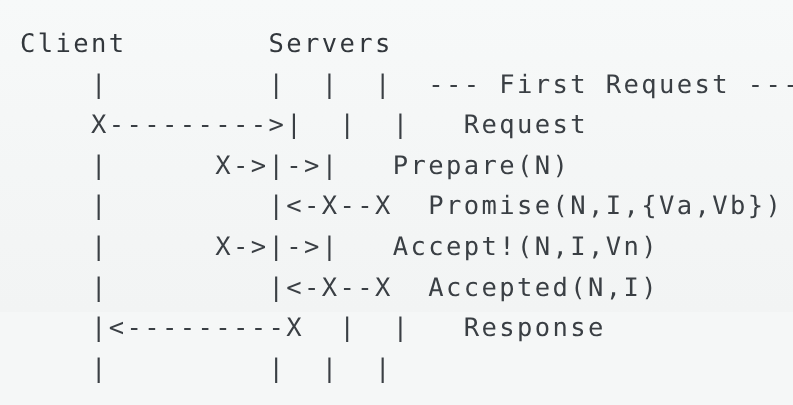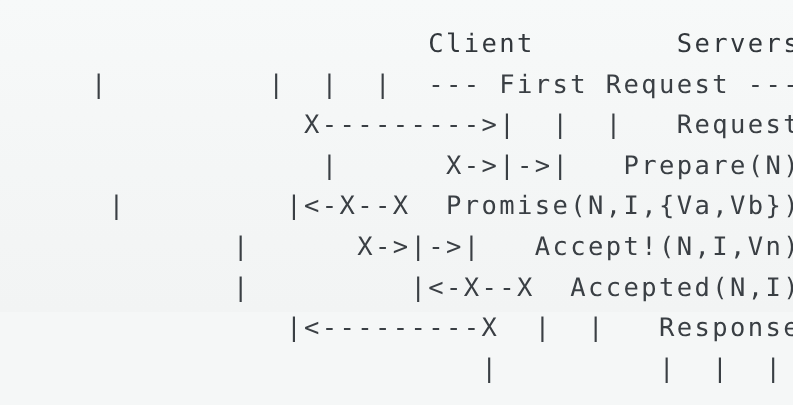--- a/index.html
+++ b/index.html
@@ -12,21 +12,20 @@
     height: 405px;
     background: #f5f7f7;
     font-family: "DejaVu Sans Mono", "Liberation Mono", monospace;
     overflow: hidden;
   }
   #diagram {
     position: relative;
     width: 793px;
     height: 312px;
     background: linear-gradient(180deg, #f7f9f9 0%, #f4f6f6 55%, #f2f4f4 100%);
-    text-align: right;
   }
   .ascii-block {
     position: absolute;
     left: 20px;
     top: 24px;
     margin: 0;
     padding: 0;
     font-family: "DejaVu Sans Mono", "Liberation Mono", monospace;
     font-size: 25.5px;
     line-height: 40.6px;

